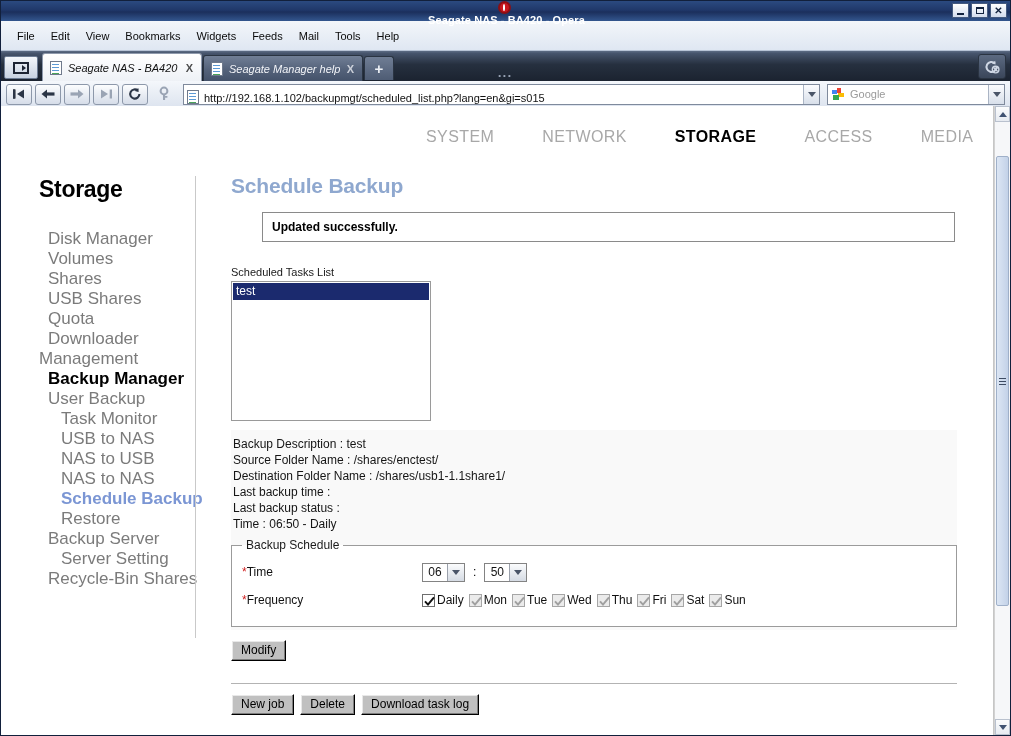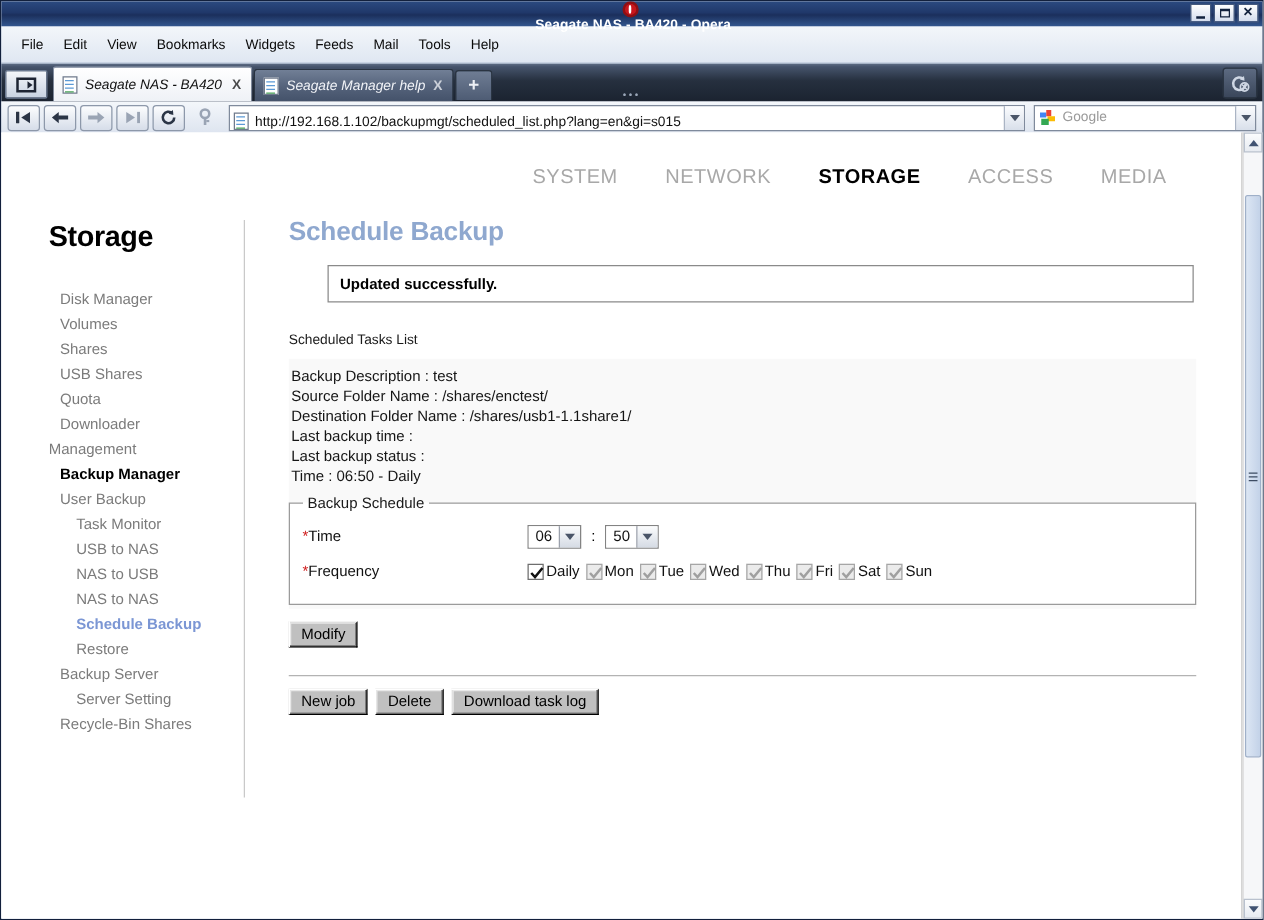--- a/index.html
+++ b/index.html
@@ -202,22 +202,22 @@
   }
   .page {
     flex: 1 1 auto; position: relative; overflow: hidden;
     background: #ffffff;
     border-right: 1px solid #c6c6c6;
   }
 
   
   .topnav {
     position: absolute; left: 0; right: 0; top: 0; height: 62px;
-    display: flex; align-items: flex-start; justify-content: flex-start;
-    padding-left: 425px; gap: 38px; margin-top: 27px;
+    display: flex; align-items: center; justify-content: flex-start;
+    padding-left: 425px; gap: 48px;
   }
   .topnav-item {
     font-size: 16px; color: #a8a8a8; letter-spacing: 0.4px;
     font-family: "Liberation Sans", sans-serif;
   }
   .topnav-item.active { color: #000000; font-weight: bold; }
 
   .content-row { position: absolute; left: 0; right: 0; top: 62px; bottom: 0; display: flex; }
 
   
@@ -227,21 +227,21 @@
   }
   .sidebar::after {
     content: ""; position: absolute; right: 0; top: 8px; height: 462px;
     border-right: 1px solid #c9c9c9;
   }
   .sidebar-title {
     font-size: 23px; font-weight: bold; color: #000000;
     margin-bottom: 26px; letter-spacing: -0.3px;
   }
   .side-item {
-    font-size: 12px; color: #7b7b7b;
+    font-size: 17px; color: #7b7b7b;
     line-height: 20px; white-space: nowrap;
   }
   .side-item.l1 { padding-left: 9px; }
   .side-item.l0 { padding-left: 0px; }
   .side-item.l2 { padding-left: 22px; }
   .side-item.bold { color: #000000; font-weight: bold; }
   .side-item.sel { color: #7b96d4; font-weight: bold; }
 
   
   .main { flex: 1 1 auto; padding-left: 35px; padding-top: 6px; position: relative; }
@@ -500,20 +500,23 @@
           <div class="side-item l2">Server Setting</div>
           <div class="side-item l1">Recycle-Bin Shares</div>
         </div>
 
         <div class="main">
           <div class="page-title">Schedule Backup</div>
 
           <div class="notice">Updated successfully.</div>
 
           <div class="list-label">Scheduled Tasks List</div>
+          <div class="listbox">
+            <div class="listbox-item">test</div>
+          </div>
 
           <div class="detail-panel">
             <div class="detail-line">Backup Description : test</div>
             <div class="detail-line">Source Folder Name : /shares/enctest/</div>
             <div class="detail-line">Destination Folder Name : /shares/usb1-1.1share1/</div>
             <div class="detail-line">Last backup time :</div>
             <div class="detail-line">Last backup status :</div>
             <div class="detail-line">Time : 06:50 - Daily</div>
 
             <fieldset class="schedule">

